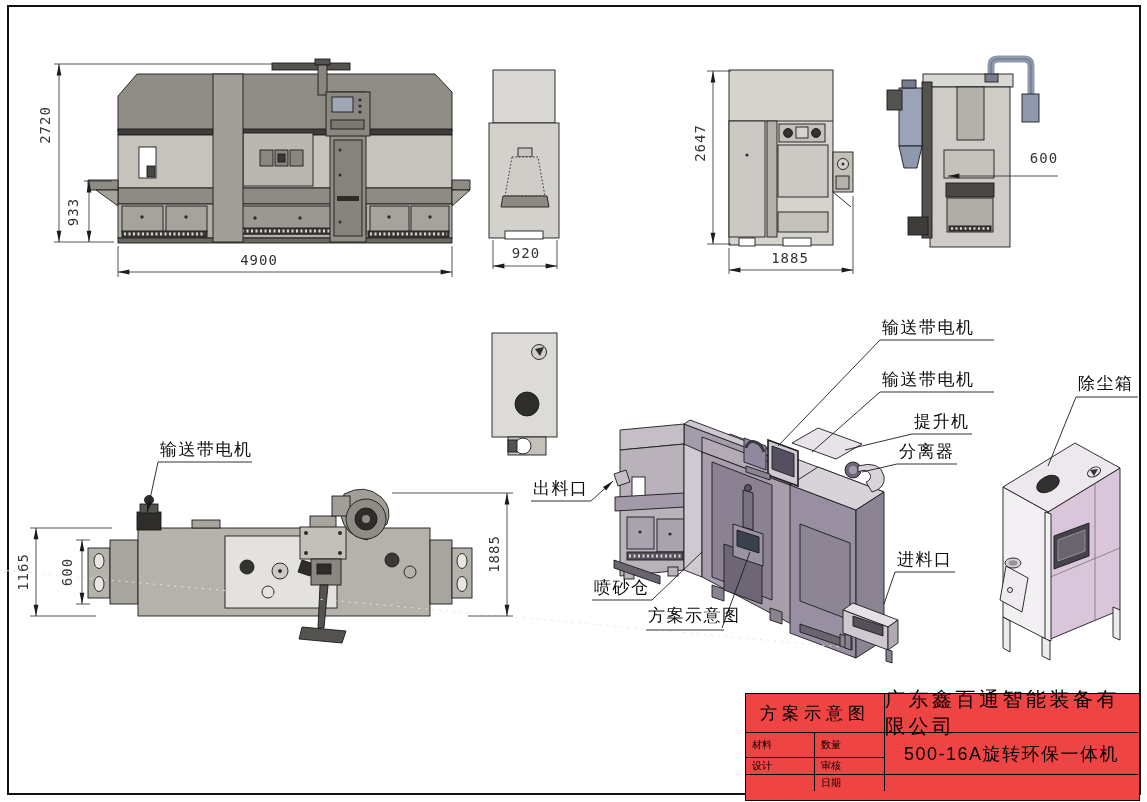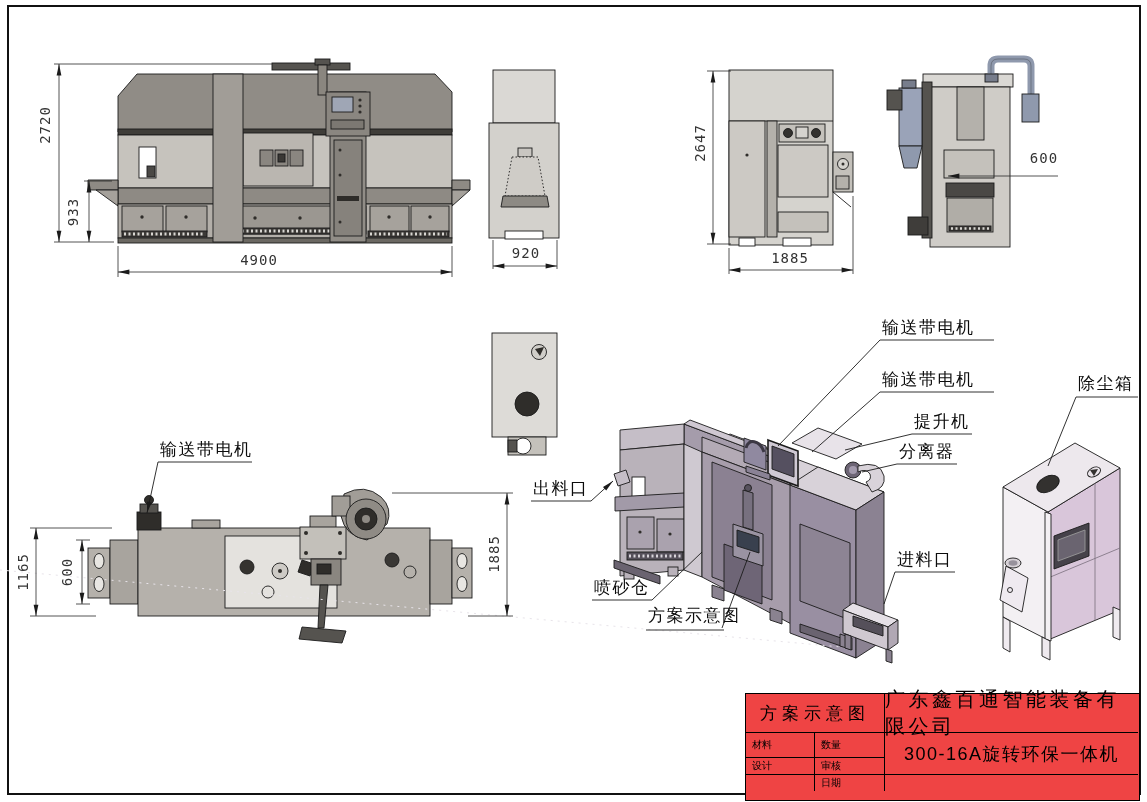--- a/index.html
+++ b/index.html
@@ -348,21 +348,21 @@
   <div class="callout" style="left:533px;top:479px">出料口</div>
   <div class="callout" style="left:594px;top:578px">喷砂仓</div>
   <div class="callout" style="left:648px;top:606px">方案示意图</div>
   <div class="callout" style="left:897px;top:550px">进料口</div>
 
   <div class="tb">
     <div class="cell c-scheme br bb center">方案示意图</div>
     <div class="cell c-company bb center">广东鑫百通智能装备有限公司</div>
     <div class="cell c-material br bb small">材料</div>
     <div class="cell c-qty br bb small">数量</div>
-    <div class="cell c-product bb center">300-16A旋转环保一体机</div>
+    <div class="cell c-product bb center">500-16A旋转环保一体机</div>
     <div class="cell c-design br bb small">设计</div>
     <div class="cell c-audit br bb small">审核</div>
     <div class="cell c-blank1 br"></div>
     <div class="cell c-date br small">日期</div>
     <div class="cell c-blank2"></div>
   </div>
 
 </div>
 
 </body></html>

